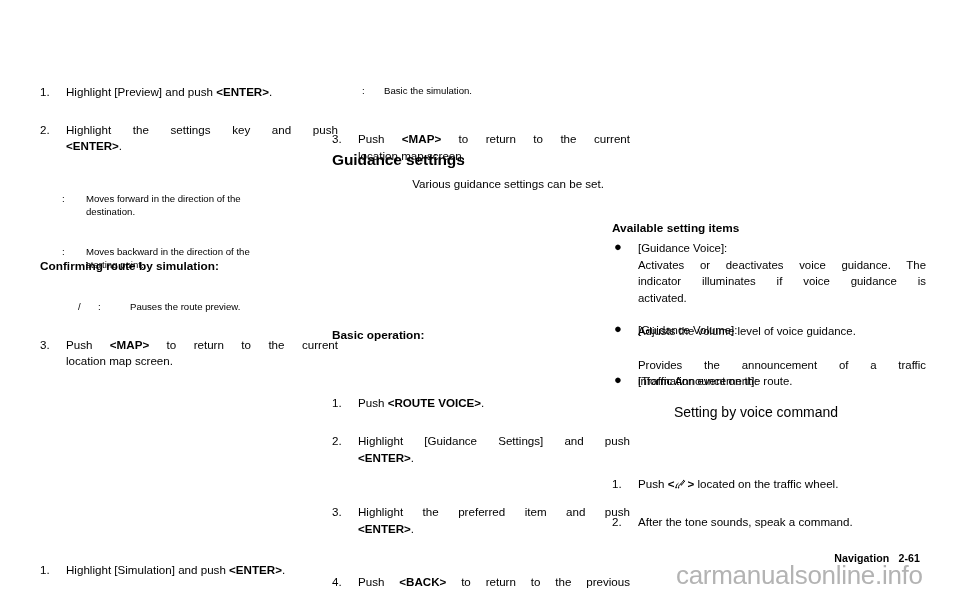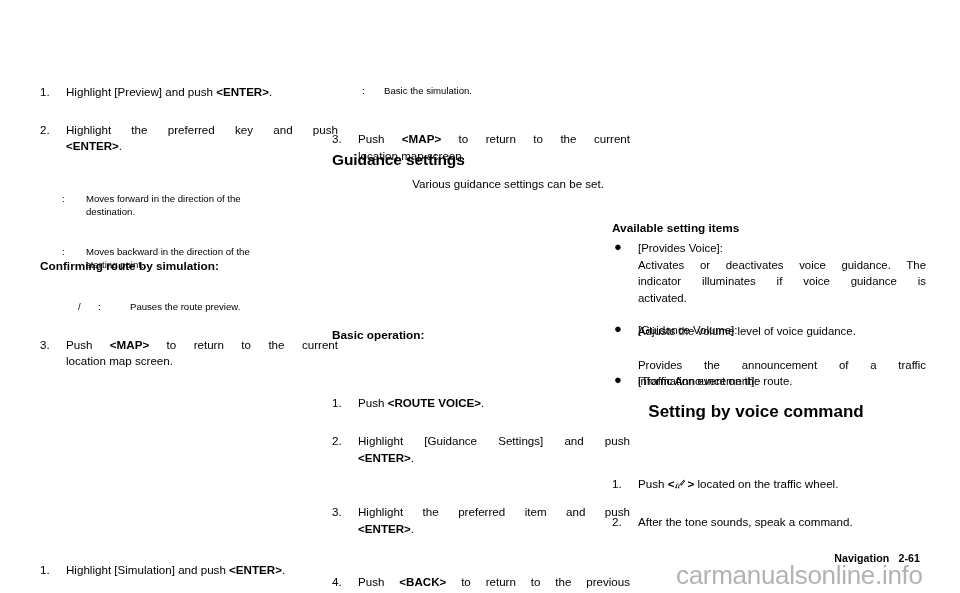--- a/index.html
+++ b/index.html
@@ -76,22 +76,22 @@
     font-weight: bold;
     line-height: 19px;
     letter-spacing: -0.1px;
   }
   .h-sub {
     font-size: 11.8px;
     font-weight: bold;
     line-height: 16px;
   }
   .h-center {
-    font-size: 17px;
-    font-weight: bold;
+    font-size: 14px;
+    font-weight: normal;
     line-height: 16px;
     text-align: center;
   }
   .plain {
     font-size: 11.6px;
     line-height: 16.6px;
     text-align: right;
   }
 
   
@@ -157,21 +157,21 @@
   <div class="col" id="col-left">
 
     <div class="block num-item" style="top:84px;">
       <span class="num">1.</span>
       <span class="body"><span>Highlight [Preview] and push </span><b>&lt;ENTER&gt;</b><span>.</span></span>
     </div>
 
     <div class="block num-item" style="top:105px;">
       <span class="num">2.</span>
       <span class="body">
-        <span style="display:block;text-align:justify;text-align-last:justify;">Highlight the preferred key and push</span>
+        <span style="display:block;text-align:justify;text-align-last:justify;">Highlight the settings key and push</span>
         <span class="lastline"><b>&lt;ENTER&gt;</b><span>.</span></span>
       </span>
     </div>
 
     <div class="block def-row" style="top:142px;padding-left:46px;">
       <span class="key" style="left:22px;">:</span>
       <span class="desc">
         <span style="display:block;">Moves forward in the direction of the</span>
         <span style="display:block;">destination.</span>
       </span>
@@ -260,21 +260,21 @@
     </div>
 
   </div>
 
   <div class="col" id="col-right">
 
     <div class="block h-sub" style="top:220px;">Available setting items</div>
 
     <div class="block bullet-item" style="top:240px;">
       <span class="dot">●</span>
-      <span class="lbl">[Provides Voice]:</span>
+      <span class="lbl">[Guidance Voice]:</span>
     </div>
     <div class="block desc-just" style="top:257px;">
       <span style="display:block;text-align:justify;text-align-last:justify;">Activates or deactivates voice guidance. The</span>
       <span style="display:block;text-align:justify;text-align-last:justify;">indicator illuminates if voice guidance is</span>
       <span class="lastline">activated.</span>
     </div>
 
     <div class="block bullet-item" style="top:306px;">
       <span class="dot">●</span>
       <span class="lbl">[Guidance Volume]:</span>

